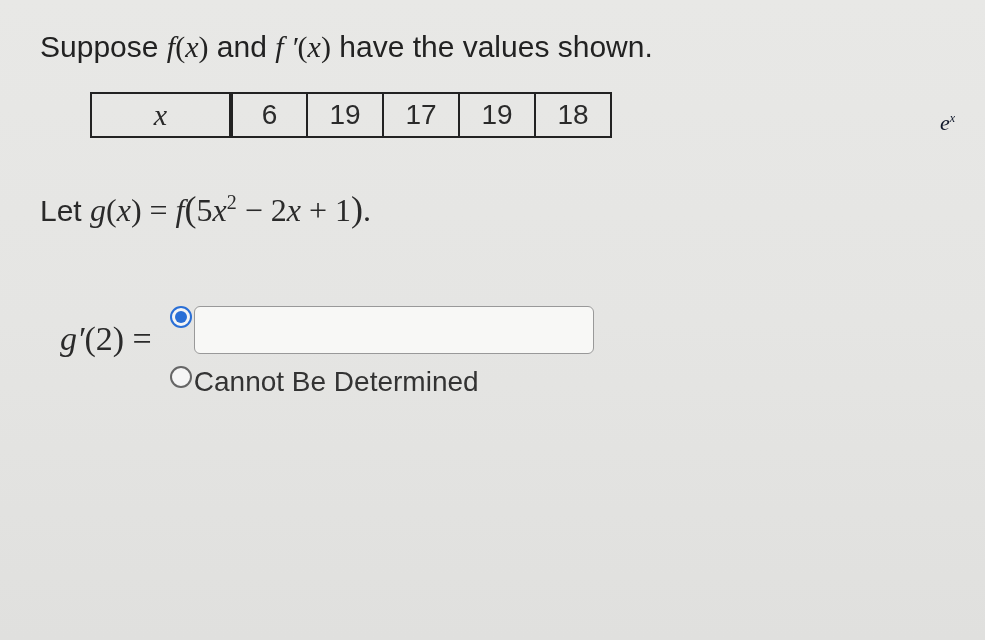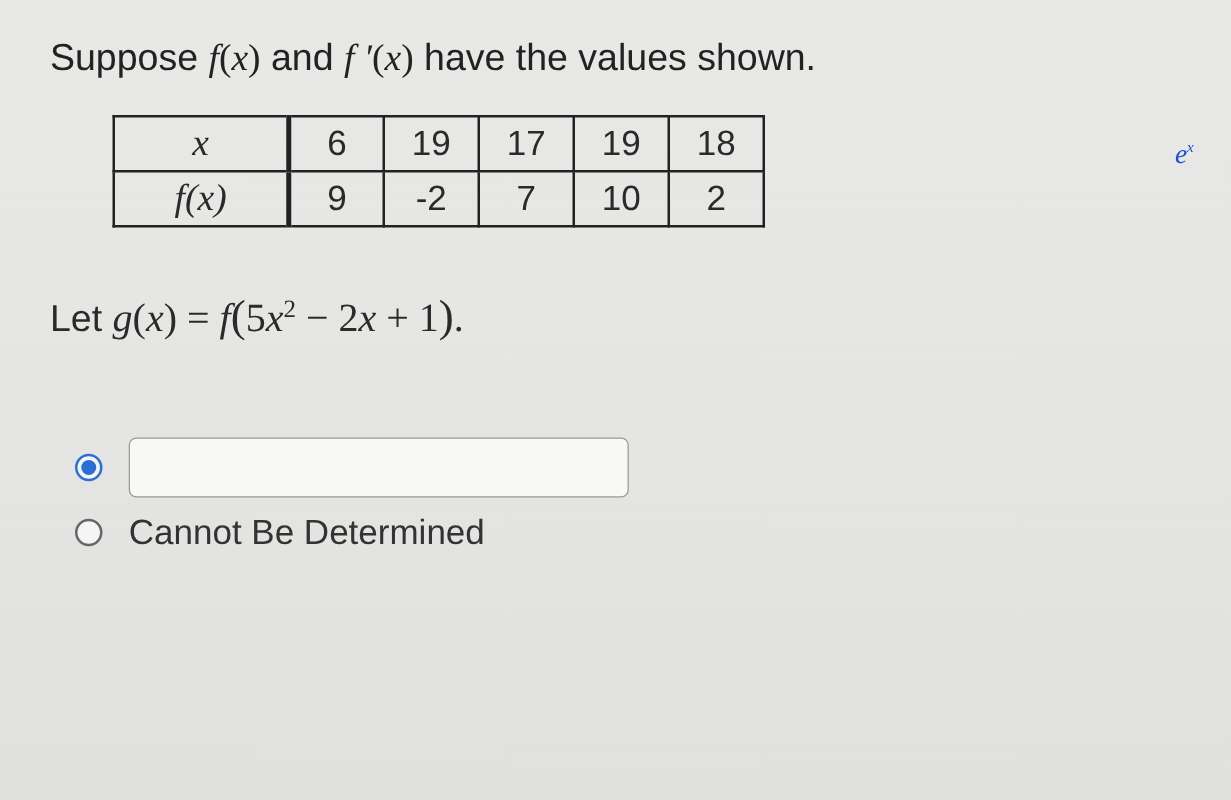--- a/index.html
+++ b/index.html
@@ -67,22 +67,21 @@
       font-size: 34px;
       margin-top: 14px;
     }
     .answer-options {
       display: flex;
       flex-direction: column;
       gap: 12px;
     }
     .option-row {
       display: flex;
-      align-items: center;
-      gap: 21px;
+      gap: 2px;
     }
     .radio {
       width: 22px;
       height: 22px;
       border: 2px solid #666;
       border-radius: 50%;
       display: flex;
       align-items: center;
       justify-content: center;
       background: #f5f5f5;
@@ -111,21 +110,21 @@
       color: #333;
       font-family: Arial, sans-serif;
     }
     .corner-e {
       position: absolute;
       top: 110px;
       right: 30px;
       font-family: 'Times New Roman', serif;
       font-style: italic;
       font-size: 22px;
-      color: #1d4ed8;
+      color: #0f172a;
     }
     .big-paren {
       font-size: 36px;
       font-style: normal;
     }
   </style>
 </head>
 <body>
 
 <div class="prompt-line">
@@ -135,36 +134,31 @@
 <table>
   <tbody>
       <tr>
     <td class="header-col">x</td>
     <td>6</td>
     <td>19</td>
     <td>17</td>
     <td>19</td>
     <td>18</td>
   </tr>
-  <tr>
-    <td class="header-col">f(x)</td>
-    <td>9</td>
-    <td>-2</td>
-    <td>7</td>
-    <td>10</td>
-    <td>2</td>
-  </tr>
 </tbody>
   </table>
 
 <div class="let-line">
   <span style="font-family:Arial;font-size:30px;">Let </span><span class="math-ital">g</span><span class="math-reg">(</span><span class="math-ital">x</span><span class="math-reg">)</span><span class="math-reg"> = </span><span class="math-ital">f</span><span class="math-reg big-paren">(</span><span class="math-reg">5</span><span class="math-ital">x</span><sup class="math-reg" style="font-size:20px;">2</sup><span class="math-reg"> − 2</span><span class="math-ital">x</span><span class="math-reg"> + 1</span><span class="math-reg big-paren">)</span><span class="math-reg">.</span>
 </div>
 
 <div class="answer-row">
+  <div class="gprime-label">
+    <span class="math-ital">g</span><span class="math-ital">′</span><span class="math-reg" style="font-style:normal;">(2) =</span>
+  </div>
   <div class="answer-options">
     <div class="option-row">
       <div class="radio selected"></div>
       <input class="answer-input" type="text" value="" style="">
     </div>
     <div class="option-row">
       <div class="radio"></div>
       <span class="cbd-label">Cannot Be Determined</span>
     </div>
   </div>

